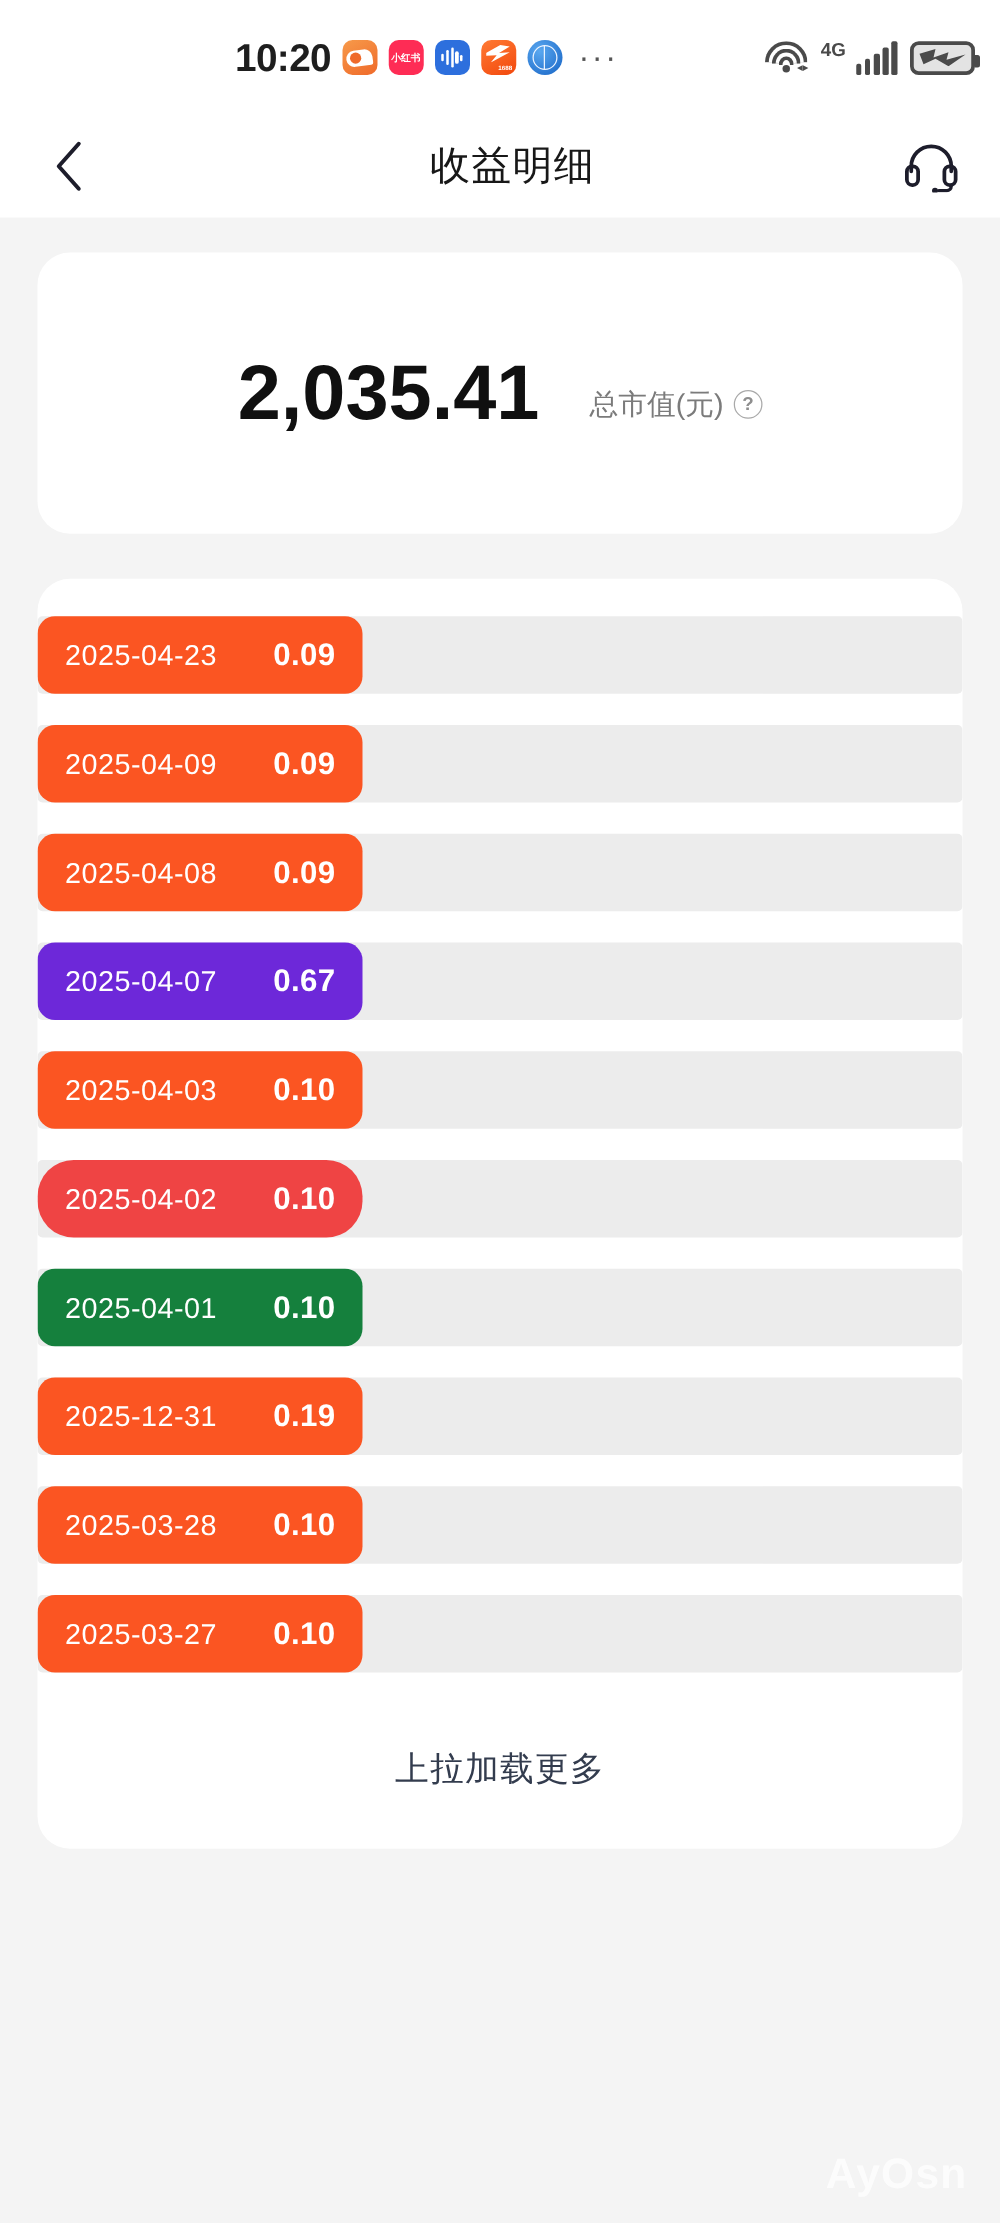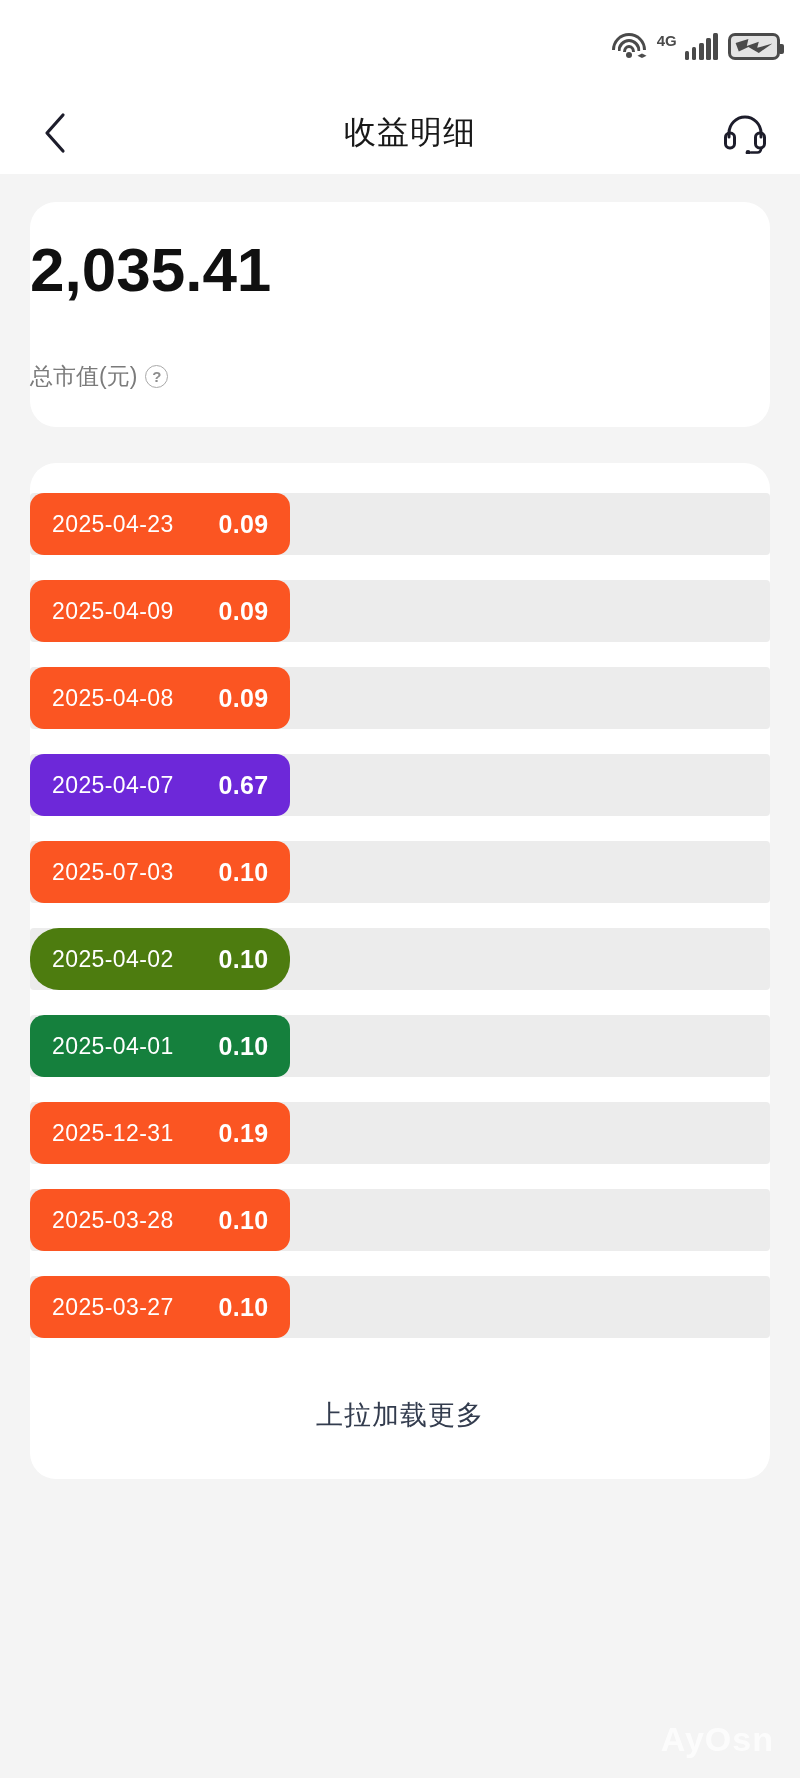--- a/index.html
+++ b/index.html
@@ -108,22 +108,22 @@
     display:flex; align-items:center; justify-content:center; cursor:pointer;
   }
 
   
   .content { padding:0 30px; }
 
   .balance-card {
     margin-top:28px;
     background:#fff; border-radius:26px;
     height:225px;
-    display:flex; flex-direction:column;
-    align-items:flex-start; justify-content:center;gap:40px;
+    display:flex; flex-direction:row;
+    align-items:center; justify-content:center;gap:40px;
   }
   .balance-amount {
     font-size:62px; font-weight:bold; color:#101010;
     letter-spacing:0px; line-height:1.05;
   }
   .balance-sub {
     margin-top:18px; display:flex; align-items:center; gap:8px;
     font-size:23px; color:#7b7b7b;
   }
   .qmark {
@@ -169,20 +169,47 @@
     letter-spacing:1px; text-align:right; line-height:1.1;
     user-select:none;
   }
 </style>
 </head>
 <body>
 
 <div id="app">
 
   <div class="statusbar">
+    <div class="sb-center">
+      <div class="sb-time">10:20</div>
+
+      <div class="appicon ic-health"></div>
+
+      <div class="appicon ic-xhs">
+        <span>小红书</span>
+      </div>
+
+      <div class="appicon ic-audio">
+        <div class="bars">
+          <i style="height:6px"></i>
+            <i style="height:12px"></i>
+            <i style="height:16px"></i>
+            <i style="height:10px"></i>
+            <i style="height:5px"></i>
+        </div>
+      </div>
+
+      <div class="appicon ic-1688">
+        <em>1688</em>
+      </div>
+
+      <div class="appicon ic-globe"></div>
+
+      <div class="sb-dots">···</div>
+    </div>
 
     <div class="sb-right">
       <div class="wifi">
         <i class="a"></i>
           <i class="b"></i>
           <i class="c"></i>
           <i class="dot"></i>
         <span class="updn">◂▸</span>
       </div>
       <div class="net">
@@ -255,27 +282,27 @@
           <div class="row">
             <div class="row-track" style="background: rgb(236, 236, 236);"></div>
             <div class="row-fill" style="background: #6d28d9; width: 35.2%;">
               <span class="row-date">2025-04-07</span>
               <span class="row-value">0.67</span>
             </div>
           </div>
           <div class="row">
             <div class="row-track" style="background: rgb(236, 236, 236);"></div>
             <div class="row-fill" style="background: rgb(251, 85, 34); width: 35.2%;">
-              <span class="row-date">2025-07-03</span>
-              <span class="row-value">0.10</span>
-            </div>
-          </div>
-          <div class="row">
-            <div class="row-track" style="background: rgb(236, 236, 236);"></div>
-            <div class="row-fill" style="background: #4d7c0f; width: 35.2%; border-radius: 29px;">
+              <span class="row-date">2025-04-03</span>
+              <span class="row-value">0.10</span>
+            </div>
+          </div>
+          <div class="row">
+            <div class="row-track" style="background: rgb(236, 236, 236);"></div>
+            <div class="row-fill" style="background: #ef4444; width: 35.2%; border-radius: 29px;">
               <span class="row-date">2025-04-02</span>
               <span class="row-value">0.10</span>
             </div>
           </div>
           <div class="row">
             <div class="row-track" style="background: rgb(236, 236, 236);"></div>
             <div class="row-fill" style="background: #15803d; width: 35.2%;">
               <span class="row-date">2025-04-01</span>
               <span class="row-value">0.10</span>
             </div>

